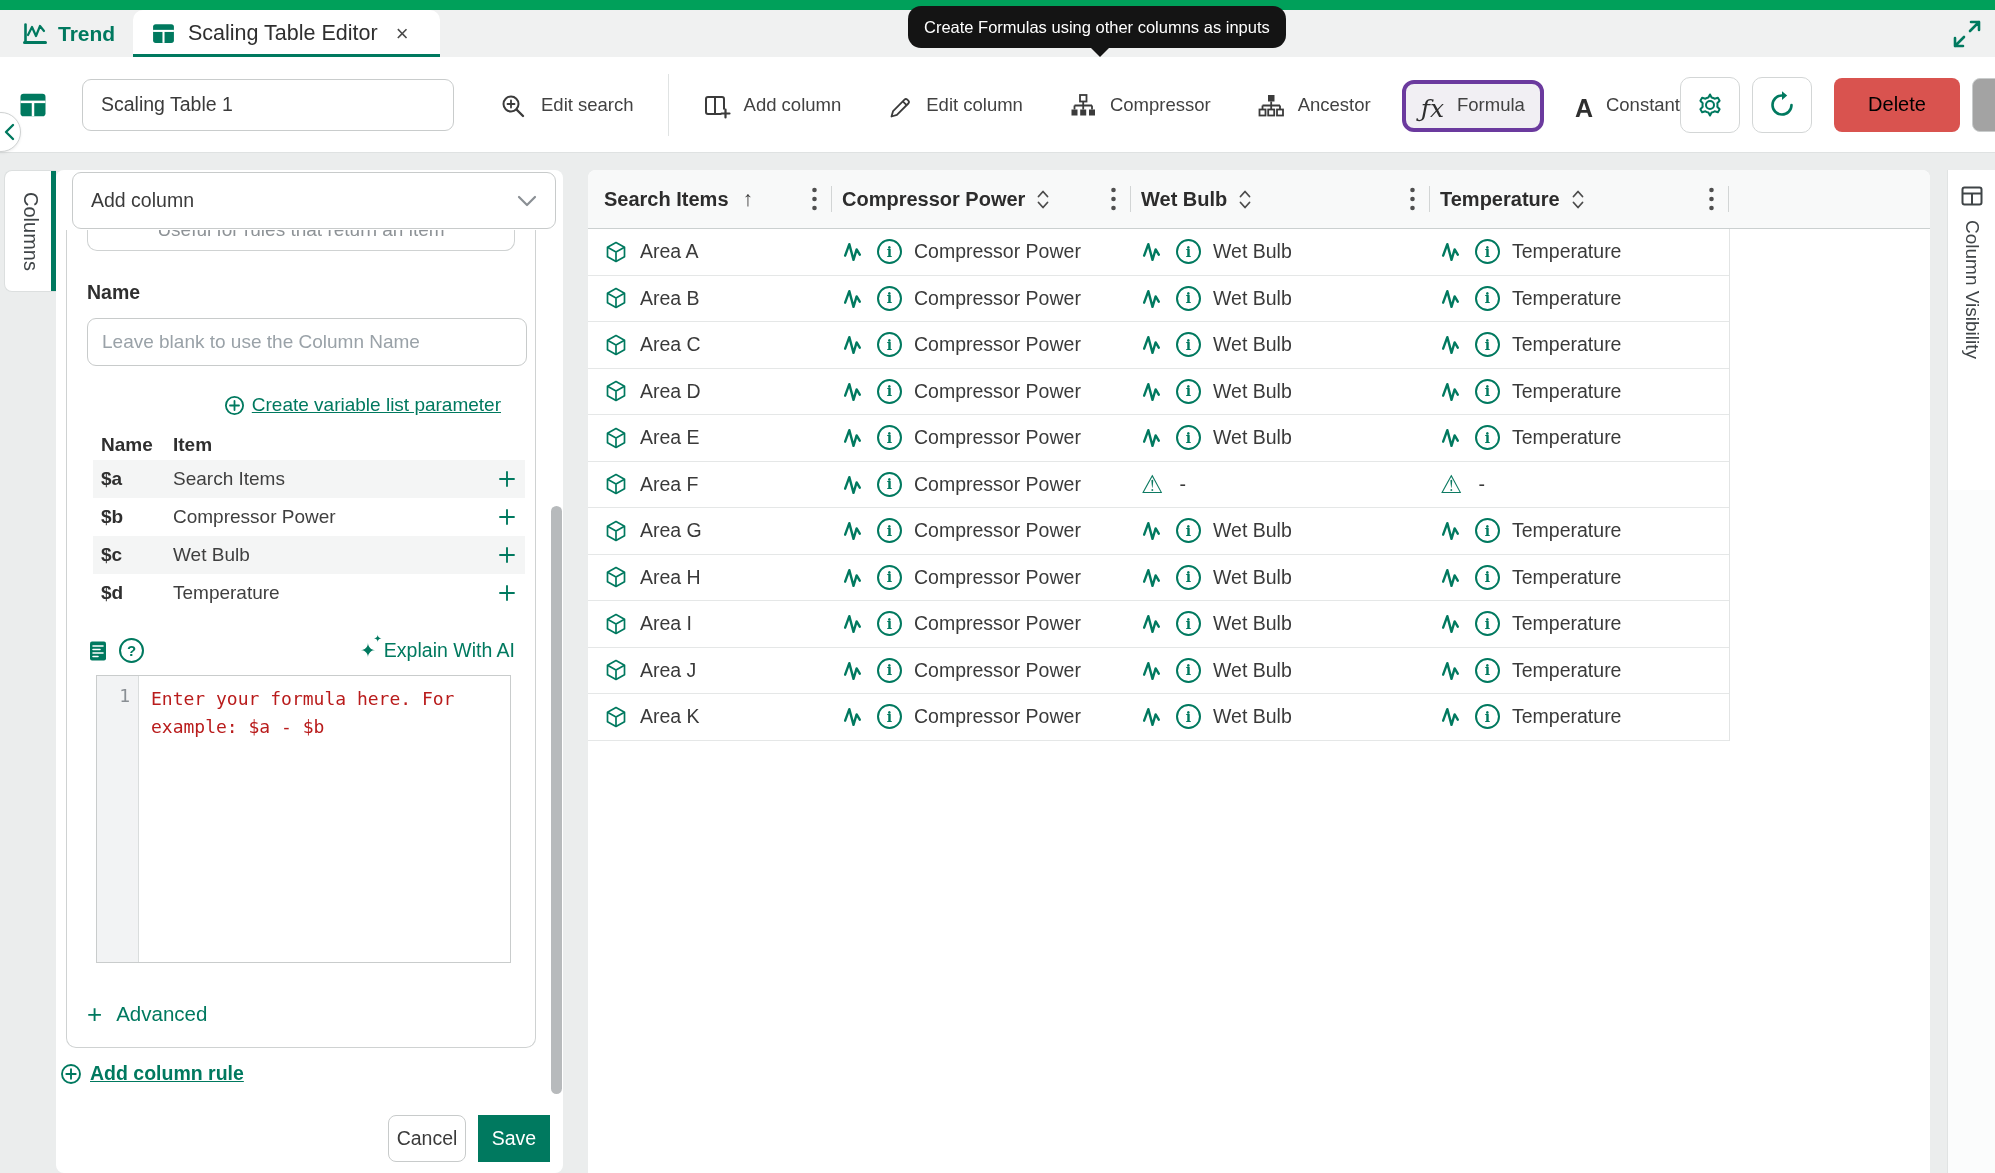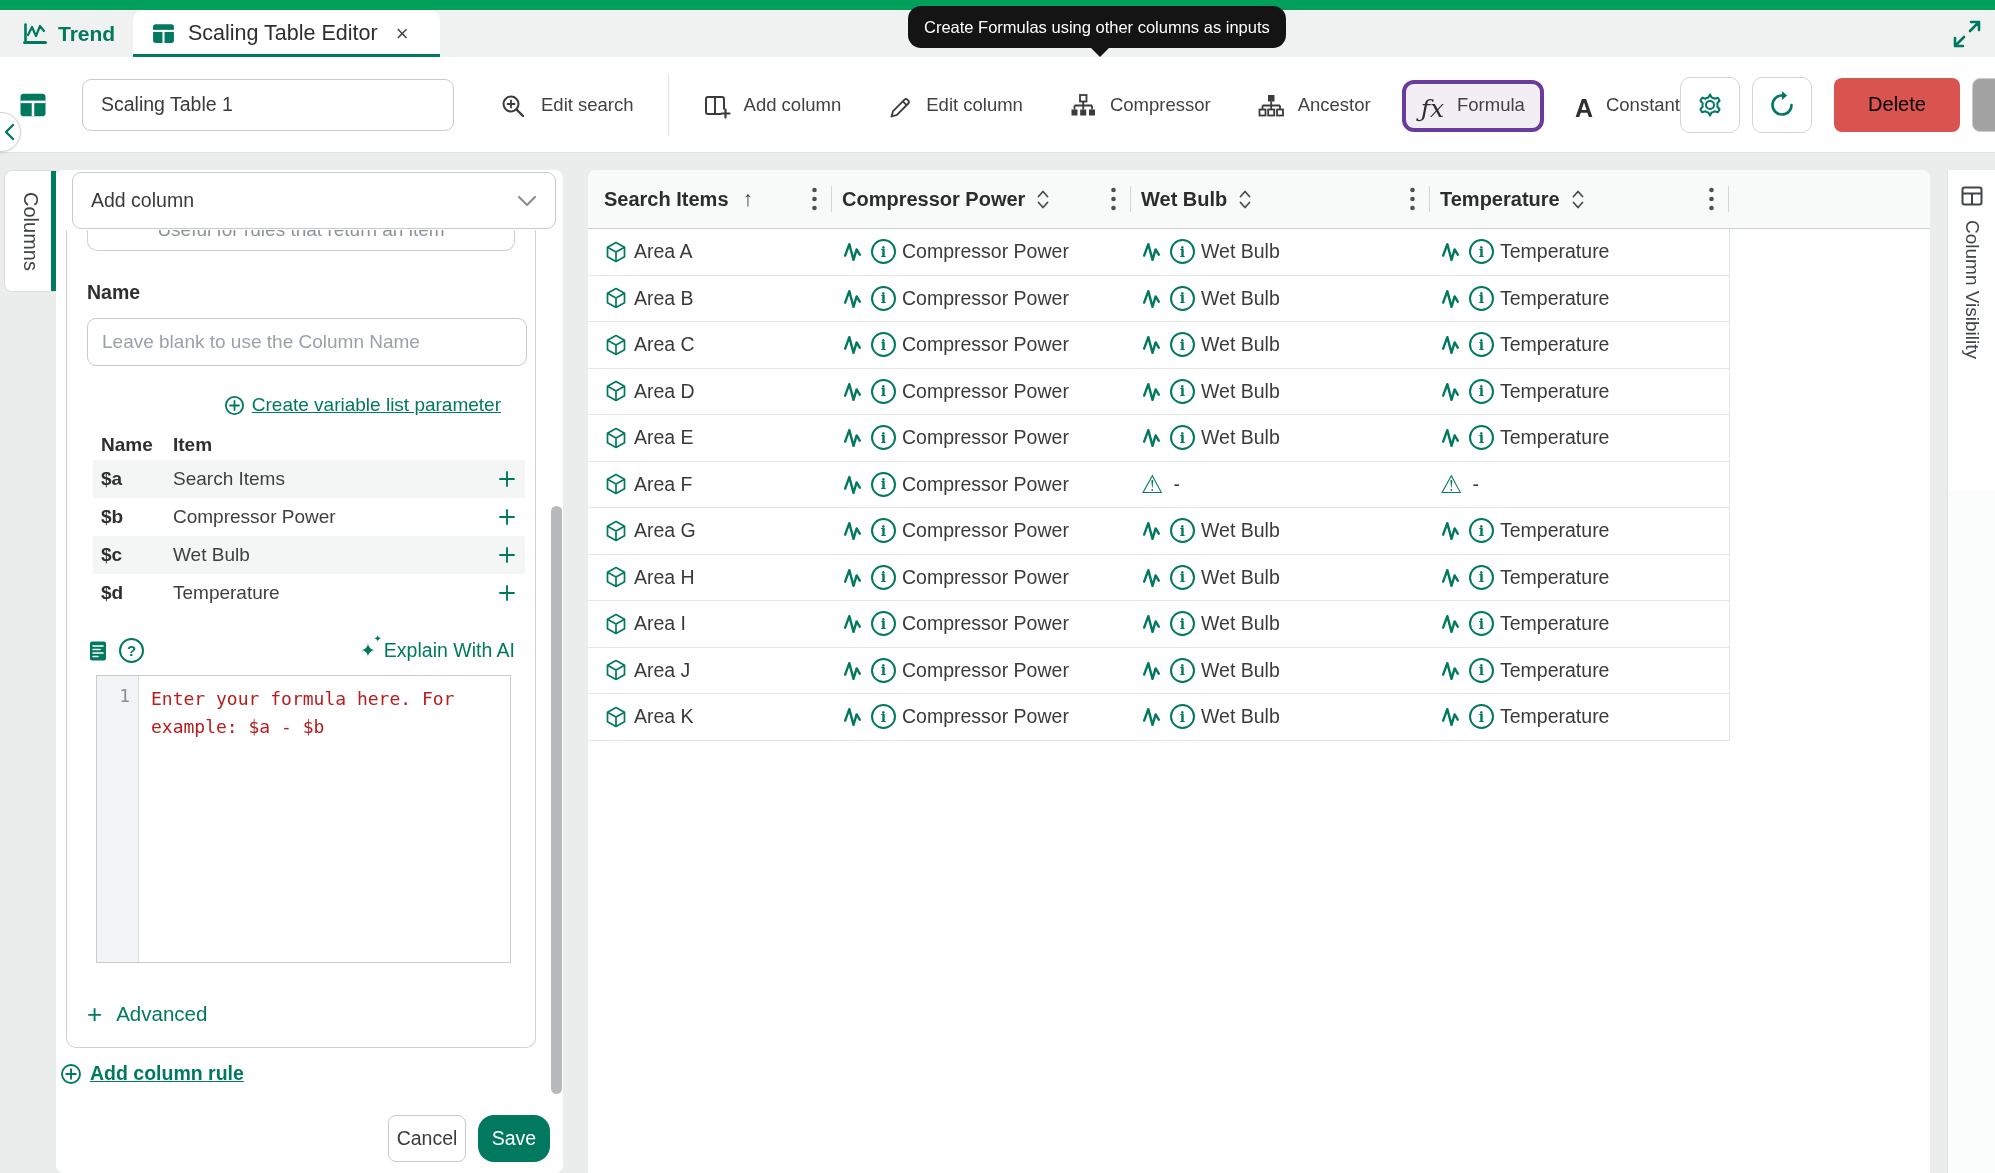--- a/index.html
+++ b/index.html
@@ -77,39 +77,39 @@
   .sparkle i{position:absolute;right:-6px;top:-7px;font-style:normal;font-size:10px;}
   .editor{margin:12px 0 0 17px;width:415px;height:288px;border:1.5px solid #c9cccc;display:flex;box-sizing:border-box;background:#fff;cursor:text;}
   .gutter{width:42px;background:#f2f3f4;border-right:1px solid #dadddd;font-family:"DejaVu Sans Mono",monospace;font-size:18px;color:#8a8f94;text-align:right;padding:9px 8px 0 0;box-sizing:border-box;}
   .code{flex:1;padding:9px 12px;font-family:"DejaVu Sans Mono",monospace;font-size:18px;line-height:1.55;color:#b91c1c;white-space:pre-wrap;word-break:break-word;}
   .advanced{margin:38px 0 0 8px;display:flex;align-items:center;gap:14px;color:#00795f;font-size:20.5px;cursor:pointer;}
   .advanced .plus{font-size:26px;font-weight:400;line-height:1;}
   .add-rule{position:absolute;left:4px;top:892px;display:flex;align-items:center;gap:8px;color:#00795f;font-size:19.5px;font-weight:600;cursor:pointer;}
   .add-rule .txt{text-decoration:underline;}
   .panel-actions{position:absolute;bottom:11px;right:13px;display:flex;gap:12px;}
   .btn-cancel{width:78px;height:47px;background:#fff;border:1.5px solid #c8cbcb;border-radius:8px;font-size:19.5px;color:#3b3b3b;}
-  .btn-save{width:72px;height:47px;background:#00795f;border:none;border-radius:16px;font-size:19.5px;color:#fff;}
+  .btn-save{width:72px;height:47px;background:#00795f;border:none;border-radius:0;font-size:19.5px;color:#fff;}
   .sb-scroll{position:absolute;left:495px;top:336px;width:11px;height:588px;background:#b7babc;border-radius:6px;cursor:pointer;}
 
   
   .mtable{position:absolute;left:588px;top:170px;width:1342px;height:1003px;background:#fff;border-radius:8px 8px 0 0;}
   .thead{display:flex;height:58px;background:#f8f9f9;border-bottom:1px solid #cbd0d0;border-radius:8px 8px 0 0;}
   .hcell{display:flex;align-items:center;box-sizing:border-box;position:relative;}
   .hcell .hlabel{font-size:20px;font-weight:700;color:#2c2c2c;}
   .hcell .sort-up{font-size:21px;color:#3c3c3c;margin-left:14px;}
   .hcell .sortsvg{margin-left:10px;}
   .hcell .kebab{margin-left:auto;margin-right:14px;cursor:pointer;}
   .hcell .hdiv{position:absolute;right:0;top:16px;height:26px;width:1px;background:#d2d5d5;}
   .hc1{width:244px;padding-left:16px;}
   .hc2,.hc3,.hc4{width:299px;padding-left:10px;}
   .hc5{flex:1;}
   .tbody{position:relative;}
   .vline{position:absolute;left:1141px;top:0;width:1px;height:512px;background:#e2e4e4;}
   .trow{display:flex;width:1141px;height:46.5px;border-bottom:1px solid #e5e7e7;box-sizing:border-box;align-items:center;}
-  .tcell{display:flex;align-items:center;gap:6px;box-sizing:border-box;height:100%;}
+  .tcell{display:flex;align-items:center;gap:12px;box-sizing:border-box;height:100%;}
   .tcell.c1{width:244px;padding-left:16px;}
   .tcell.c2,.tcell.c3,.tcell.c4{width:299px;padding-left:10px;}
   .cell-label{font-size:19.5px;color:#3a3a3a;}
   .info-icon{width:21px;height:21px;border:2px solid #00795f;border-radius:50%;color:#00795f;font-family:"DejaVu Serif",serif;font-weight:700;font-size:14px;display:inline-flex;align-items:center;justify-content:center;flex:none;}
   .warn-icon{color:#0d7a62;font-size:25px;line-height:1;}
   .dash{font-size:19.5px;color:#3a3a3a;margin-left:4px;}
 
   
   .right-strip{position:absolute;left:1947px;top:170px;width:48px;height:1003px;background:#fbfcfc;border-left:1px solid #e0e3e3;box-sizing:border-box;}
   .rs-tab{height:320px;background:#fff;display:flex;flex-direction:column;align-items:center;padding-top:14px;box-sizing:border-box;cursor:pointer;}

